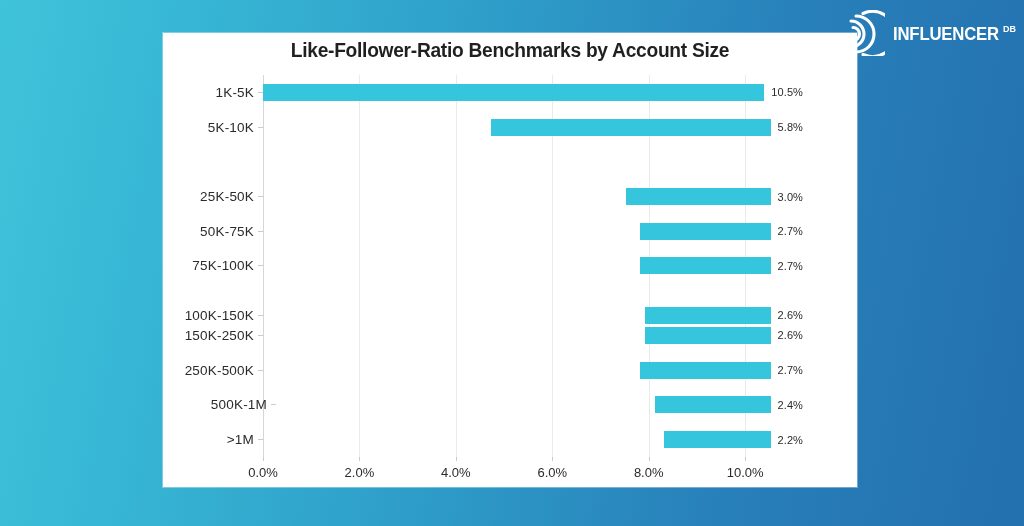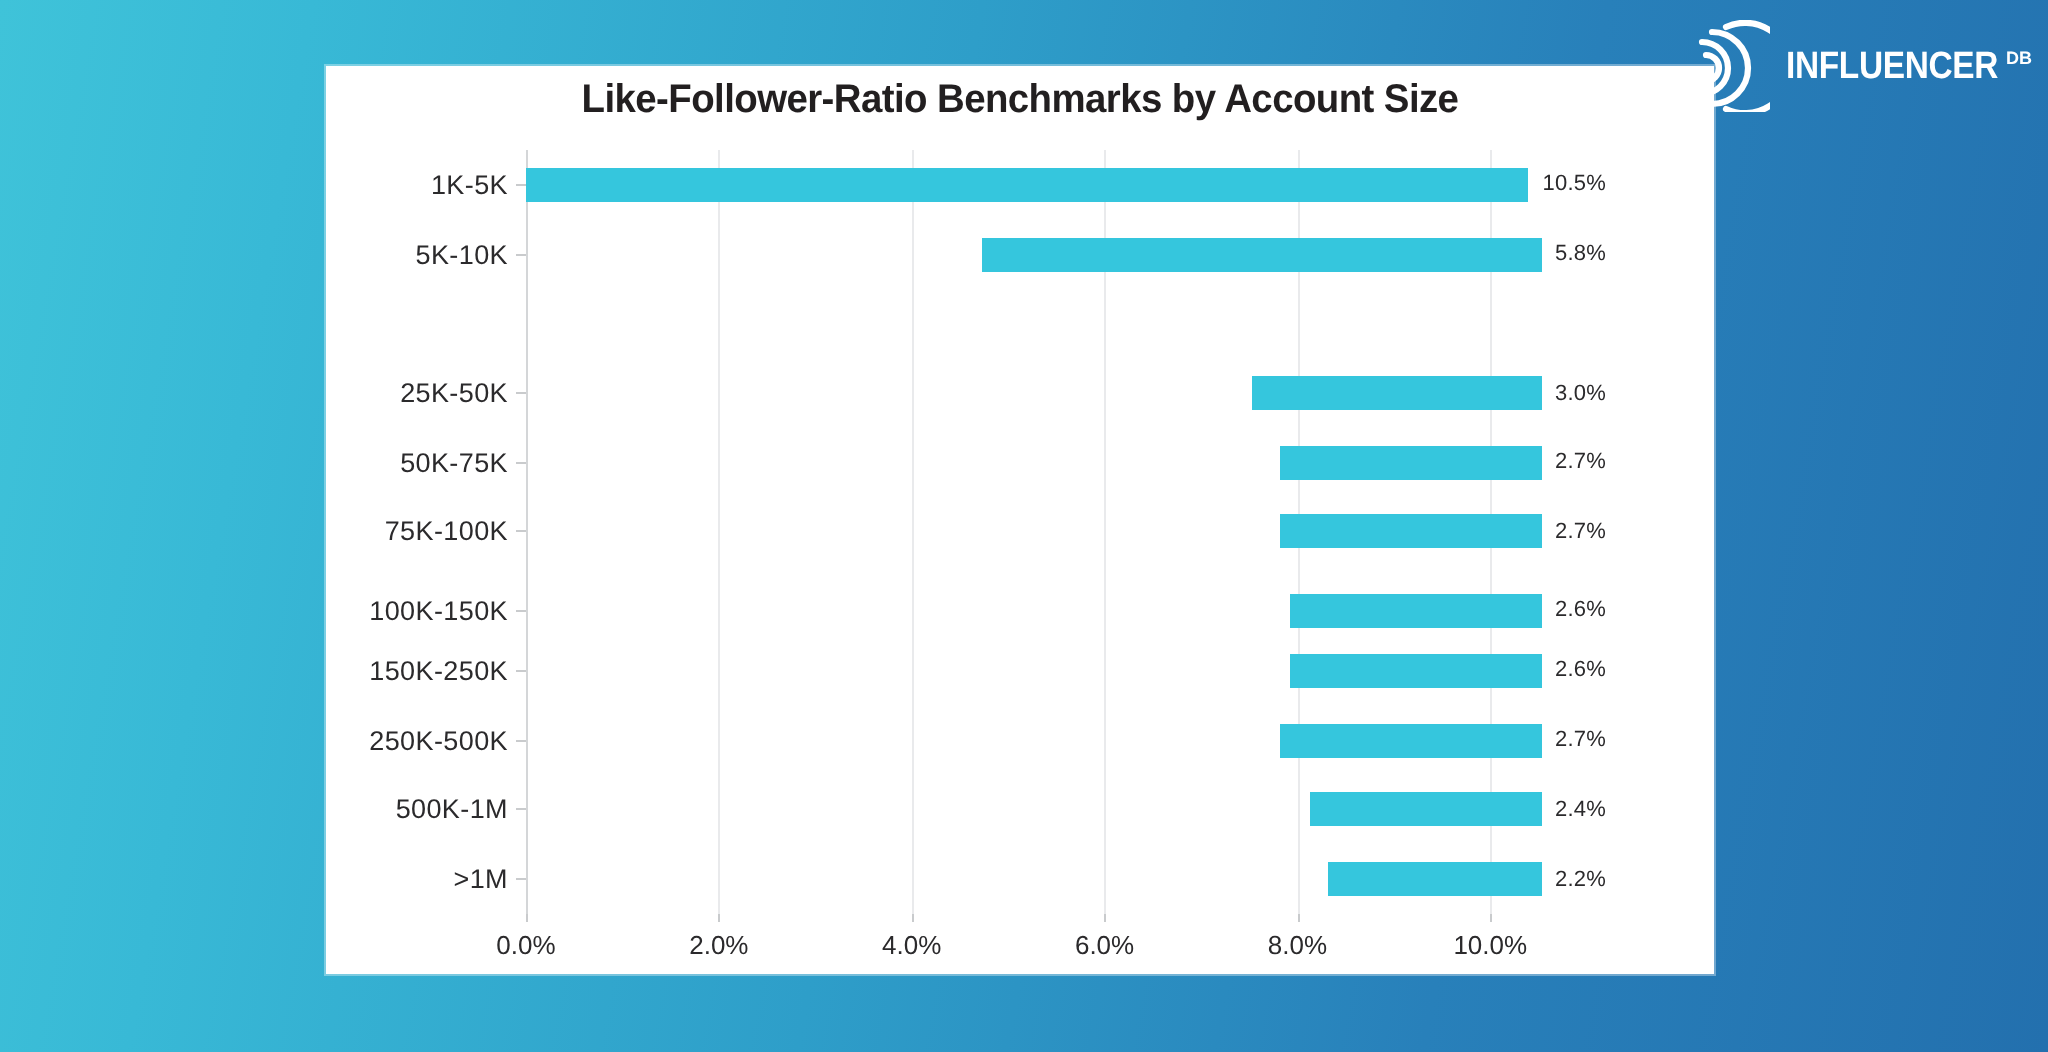--- a/index.html
+++ b/index.html
@@ -227,39 +227,39 @@
             <div class="tick"></div>
             <div class="bar" style="width: 130.179px; background: rgb(53, 198, 221);"></div>
             <div class="vlabel">2.7%</div>
           </div>
           <div class="row" style="top: 173.636px; height: 34.7273px;">
             <div class="ylabel">75K-100K</div>
             <div class="tick"></div>
             <div class="bar" style="width: 130.179px; background: rgb(53, 198, 221);"></div>
             <div class="vlabel">2.7%</div>
           </div>
-          <div class="row" style="top: 213px; height: 34.7273px;">
+          <div class="row" style="top: 223px; height: 34.7273px;">
             <div class="ylabel">100K-150K</div>
             <div class="tick"></div>
             <div class="bar" style="width: 125.357px; background: rgb(53, 198, 221);"></div>
             <div class="vlabel">2.6%</div>
           </div>
           <div class="row" style="top: 243.091px; height: 34.7273px;">
             <div class="ylabel">150K-250K</div>
             <div class="tick"></div>
             <div class="bar" style="width: 125.357px; background: rgb(53, 198, 221);"></div>
             <div class="vlabel">2.6%</div>
           </div>
           <div class="row" style="top: 277.818px; height: 34.7273px;">
             <div class="ylabel">250K-500K</div>
             <div class="tick"></div>
             <div class="bar" style="width: 130.179px; background: rgb(53, 198, 221);"></div>
             <div class="vlabel">2.7%</div>
           </div>
-          <div class="row" style="top: 312.545px; height: 34.7273px;">
+          <div class="row" style="top: 312.545px; height: 34.7273px; margin-left: 13px;">
             <div class="ylabel">500K-1M</div>
             <div class="tick"></div>
             <div class="bar" style="width: 115.714px; background: rgb(53, 198, 221);"></div>
             <div class="vlabel">2.4%</div>
           </div>
           <div class="row" style="top: 347.273px; height: 34.7273px;">
             <div class="ylabel">&gt;1M</div>
             <div class="tick"></div>
             <div class="bar" style="width: 106.071px; background: rgb(53, 198, 221);"></div>
             <div class="vlabel">2.2%</div>

